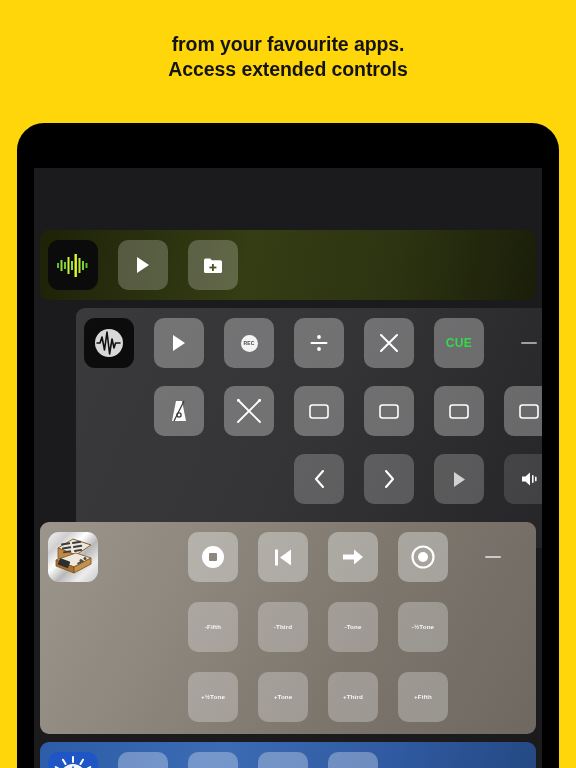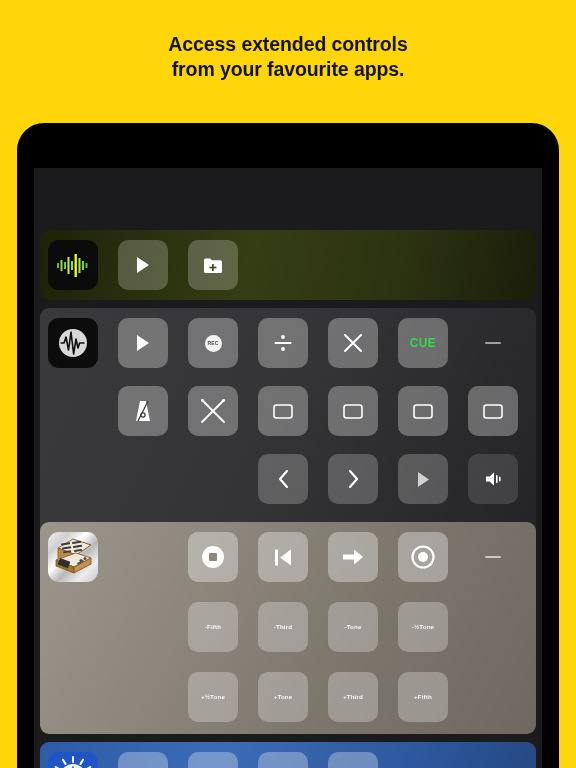--- a/index.html
+++ b/index.html
@@ -40,20 +40,21 @@
   .panel{position:absolute;left:6px;width:496px;border-radius:9px;overflow:hidden;}
   .panel-inner{position:relative;width:100%;height:100%;}
 
   .p-audio{
     top:62px;height:70px;
     background:linear-gradient(100deg,#1d2208 0%,#353d14 42%,#2c3311 72%,#1a1e09 100%);
   }
   .p-dark{
     top:140px;height:240px;
     background:linear-gradient(115deg,#3a3a3c 0%,#343436 48%,#242426 100%);
+    margin-left:36px;
   }
   .p-warm{
     top:354px;height:212px;
     background:linear-gradient(118deg,#9b958c 0%,#8d877e 30%,#7c766d 62%,#6e6861 100%);
   }
   .p-blue{
     top:574px;height:72px;
     background:linear-gradient(110deg,#2d5ca8 0%,#3c6bb4 35%,#2f59a0 70%,#23477f 100%);
   }
 
@@ -113,22 +114,22 @@
     display:flex;align-items:center;justify-content:center;
     font-size:5px;font-weight:700;color:#4a4a4a;letter-spacing:0.2px;
   }
 </style>
 </head>
 <body>
 
 <div class="stage">
 
   <div class="headline">
+    <span>from your favourite apps.</span>
     <span>Access extended controls</span>
-    <span>from your favourite apps.</span>
   </div>
 
   <div class="tablet">
     <div class="screen">
 
       <div class="panel p-audio">
         <div class="panel-inner">
           <div class="tile t-app" style="left:8px;top:10px;">
             <div class="ico-wave">
               <svg width="34" height="26" viewBox="0 0 34 26">

